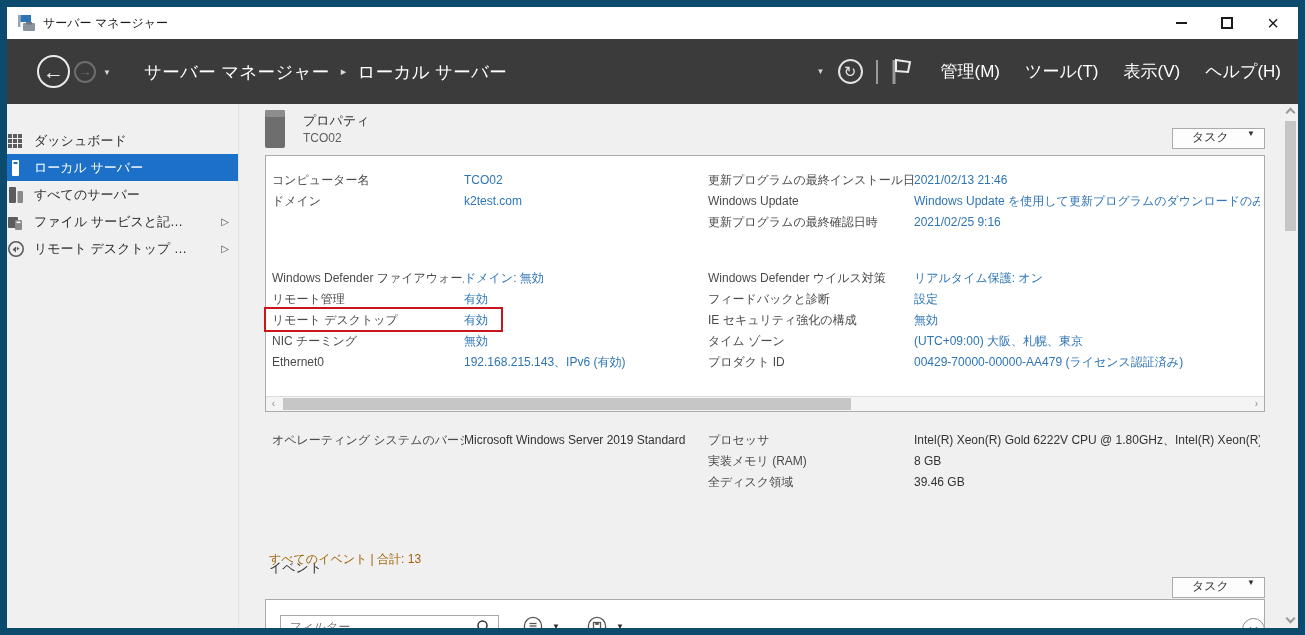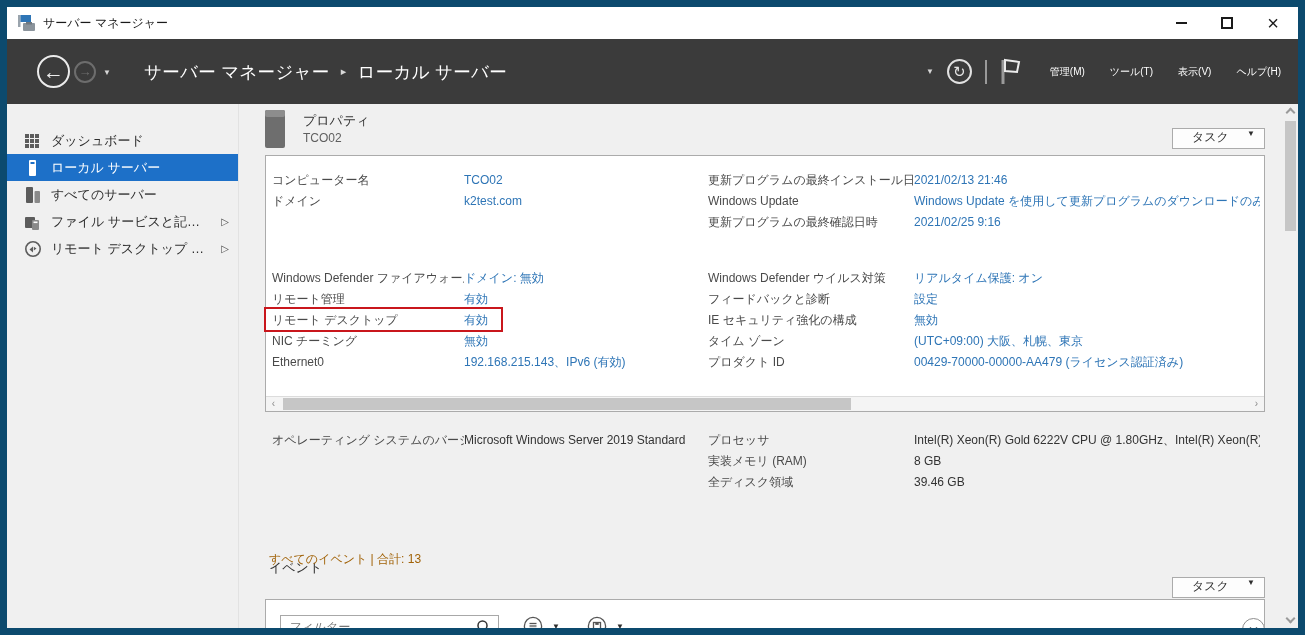--- a/index.html
+++ b/index.html
@@ -22,27 +22,27 @@
   .nav-fwd { position:absolute; left:67px; top:22px; width:22px; height:22px; border:2px solid #6d6d6d; border-radius:50%; color:#6d6d6d; font-size:13px; line-height:18px; text-align:center; cursor:pointer; }
   .nav-caret { position:absolute; left:96px; top:29px; font-size:8px; color:#d6d6d6; cursor:pointer; }
   .breadcrumb { position:absolute; left:137px; top:0; height:65px; display:flex; align-items:center; gap:11px; font-size:17.5px; letter-spacing:.3px; }
   .crumb { color:#ffffff; cursor:pointer; white-space:nowrap; }
   .crumb-sep { font-size:11px; color:#d8d8d8; }
   .nav-right { position:absolute; right:0; top:0; height:65px; display:flex; align-items:center; }
   .nav-caret2 { font-size:8px; color:#d6d6d6; cursor:pointer; }
   .refresh-btn { width:25px; height:25px; border:2px solid #e2e2e2; border-radius:50%; color:#e2e2e2; font-size:15px; line-height:21px; text-align:center; margin-left:13px; cursor:pointer; }
   .nav-divider { width:2px; height:24px; background:#9a9a9a; margin:0 13px; }
   .flag-wrap { width:22px; height:28px; cursor:pointer; }
-  .nav-menus { display:flex; gap:25px; font-size:10px; margin-left:28px; margin-right:17px; }
+  .nav-menus { display:flex; gap:25px; font-size:17px; margin-left:28px; margin-right:17px; }
   .nav-menu-item { color:#ffffff; white-space:nowrap; cursor:pointer; }
 
   
   .content-bg { position:absolute; top:97px; left:0; right:0; bottom:0; background:#f0f0f0; }
   .sidebar { position:absolute; top:97px; left:0; width:232px; bottom:0; background:#f0f0f0; border-right:1px solid #e2e2e2; padding-top:23px; }
-  .side-item { height:27px; display:flex; align-items:center; font-size:13px; color:#2e2e2e; padding-left:17px; position:relative; cursor:pointer; white-space:nowrap; }
+  .side-item { height:27px; display:flex; align-items:center; font-size:13px; color:#2e2e2e; position:relative; cursor:pointer; white-space:nowrap; }
   .side-item.selected { background:#1d70c8; color:#fff; }
   .side-icon { width:18px; height:18px; margin-right:9px; flex:none; }
   .side-label { overflow:hidden; text-overflow:ellipsis; max-width:162px; }
   .side-expand { position:absolute; right:9px; font-size:10px; color:#4c4c4c; }
 
   
   .props-header-icon { position:absolute; left:258px; top:103px; width:20px; height:38px; }
   .props-title { position:absolute; left:296px; top:105px; font-size:13px; color:#333; }
   .props-subtitle { position:absolute; left:296px; top:124px; font-size:12px; color:#5f5f5f; }
   .tasks-btn { position:absolute; width:93px; height:21px; background:#fdfdfd; border:1px solid #ababab; font-size:12px; color:#2e2e2e; display:flex; align-items:flex-start; cursor:pointer; }

